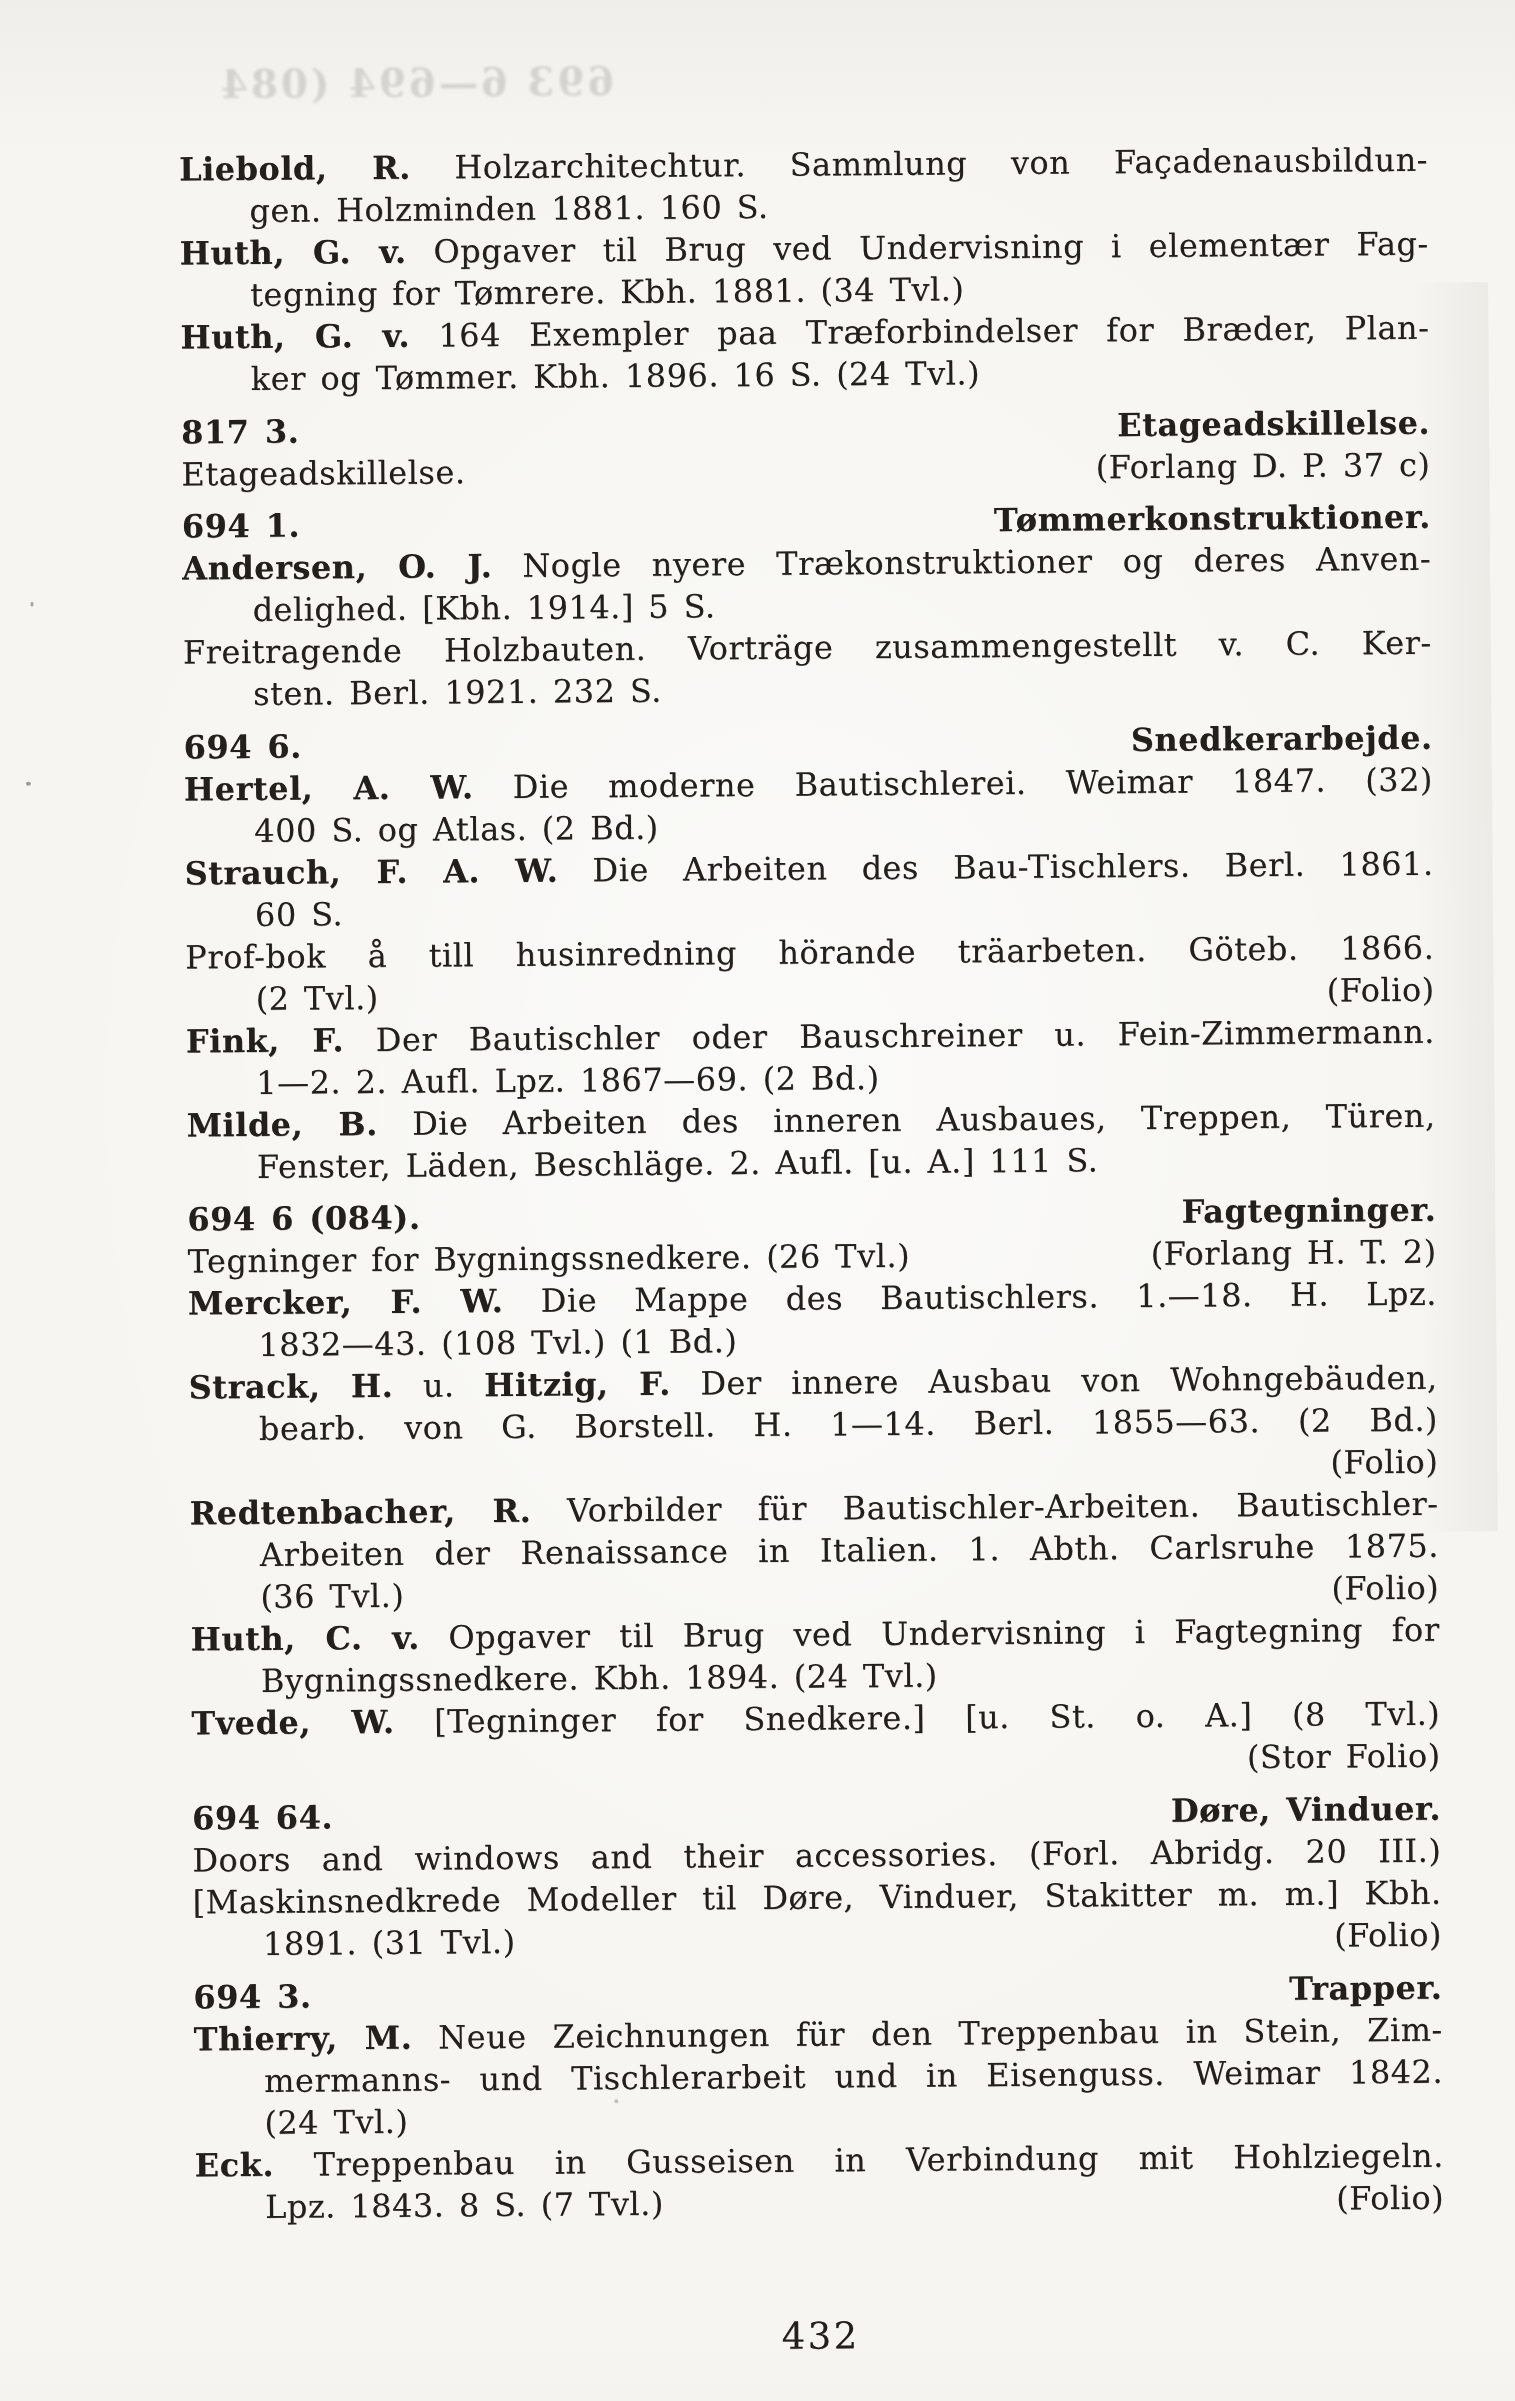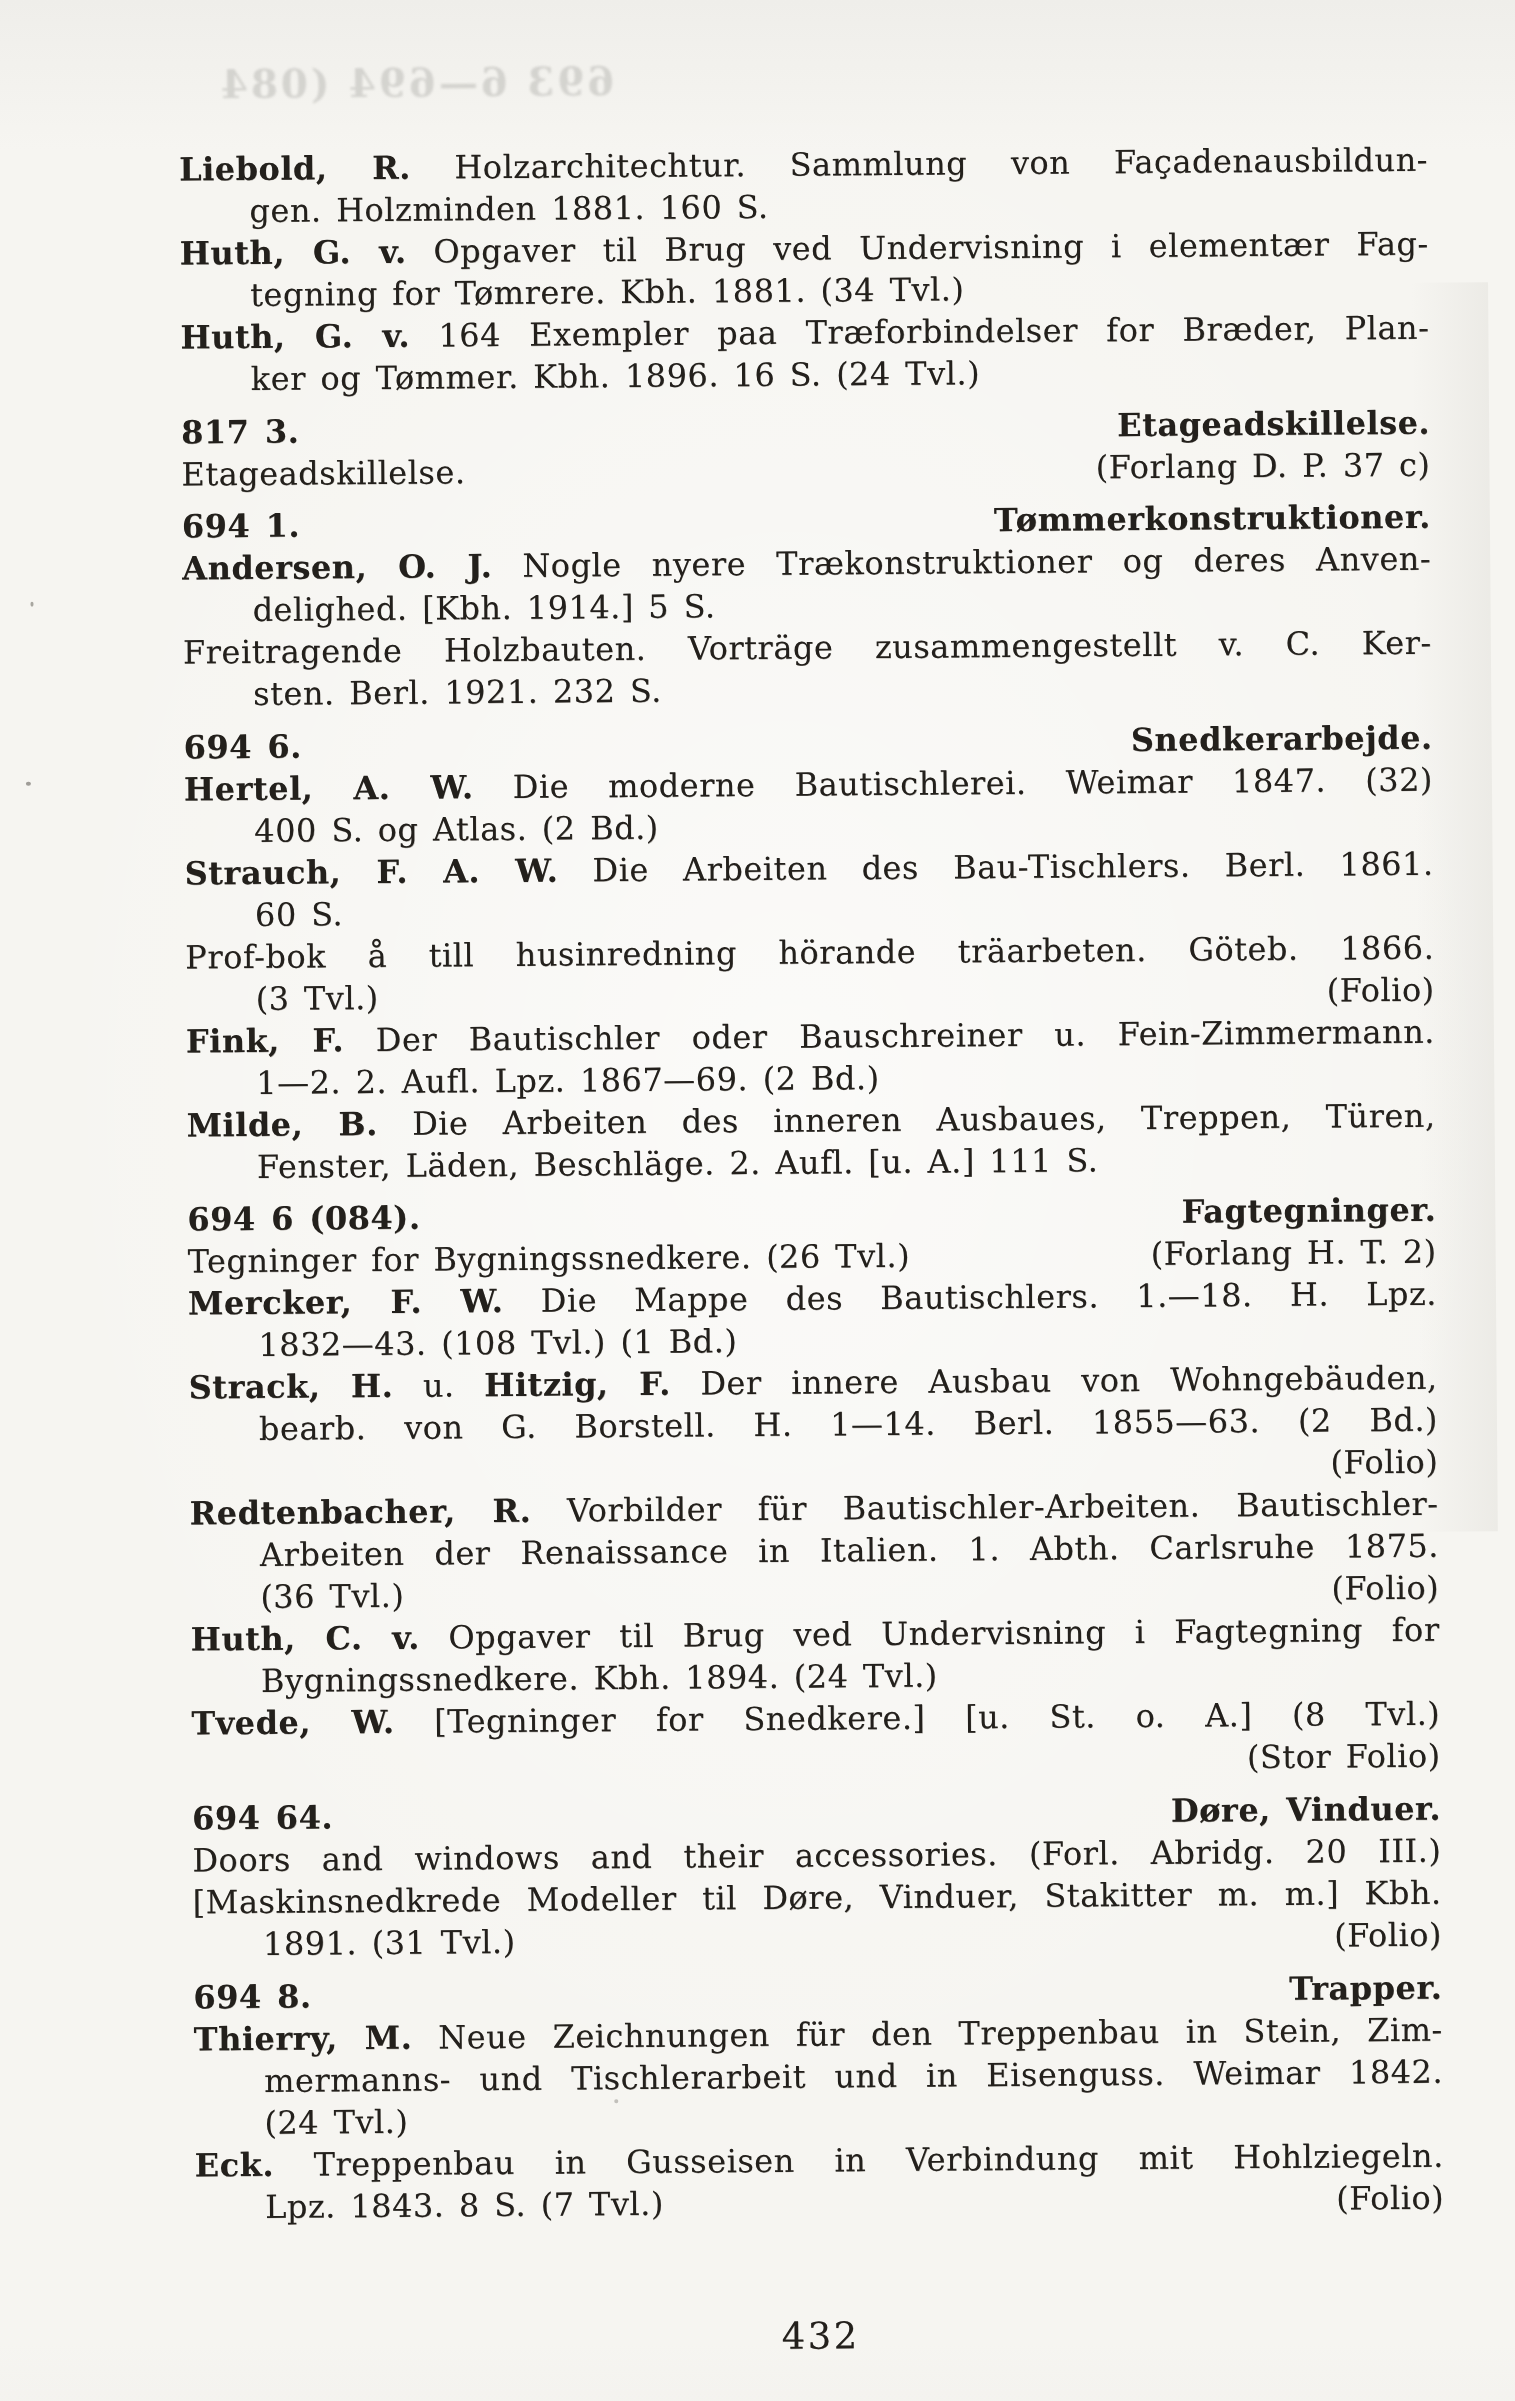--- a/index.html
+++ b/index.html
@@ -89,21 +89,21 @@
         <div class="line section">
           <span>694 6.</span>
           <span>Snedkerarbejde.</span>
         </div>
         <div class="line entry just"><span class="b">Hertel, A. W.</span><span class=""> Die moderne Bautischlerei. Weimar 1847. (32)</span></div>
         <div class="line entry ind"><span class="">400 S. og Atlas. (2 Bd.)</span></div>
         <div class="line entry just"><span class="b">Strauch, F. A. W.</span><span class=""> Die Arbeiten des Bau-Tischlers. Berl. 1861.</span></div>
         <div class="line entry ind"><span class="">60 S.</span></div>
         <div class="line entry just"><span class="">Prof-bok å till husinredning hörande träarbeten. Göteb. 1866.</span></div>
         <div class="line entry flexline ind">
-          <span class="lpart"><span class="">(3 Tvl.)</span></span>
+          <span class="lpart"><span class="">(2 Tvl.)</span></span>
           <span class="rpart">(Folio)</span>
         </div>
         <div class="line entry just"><span class="b">Fink, F.</span><span class=""> Der Bautischler oder Bauschreiner u. Fein-Zimmermann.</span></div>
         <div class="line entry ind"><span class="">1—2. 2. Aufl. Lpz. 1867—69. (2 Bd.)</span></div>
         <div class="line entry just"><span class="b">Milde, B.</span><span class=""> Die Arbeiten des inneren Ausbaues, Treppen, Türen,</span></div>
         <div class="line entry ind"><span class="">Fenster, Läden, Beschläge. 2. Aufl. [u. A.] 111 S.</span></div>
         <div class="line section">
           <span>694 6 (084).</span>
           <span>Fagtegninger.</span>
         </div>
@@ -134,21 +134,21 @@
           <span>694 64.</span>
           <span>Døre, Vinduer.</span>
         </div>
         <div class="line entry just"><span class="">Doors and windows and their accessories. (Forl. Abridg. 20 III.)</span></div>
         <div class="line entry just"><span class="">[Maskinsnedkrede Modeller til Døre, Vinduer, Stakitter m. m.] Kbh.</span></div>
         <div class="line entry flexline ind">
           <span class="lpart"><span class="">1891. (31 Tvl.)</span></span>
           <span class="rpart">(Folio)</span>
         </div>
         <div class="line section">
-          <span>694 8.</span>
+          <span>694 3.</span>
           <span>Trapper.</span>
         </div>
         <div class="line entry just"><span class="b">Thierry, M.</span><span class=""> Neue Zeichnungen für den Treppenbau in Stein, Zim-</span></div>
         <div class="line entry ind just"><span class="">mermanns- und Tischlerarbeit und in Eisenguss. Weimar 1842.</span></div>
         <div class="line entry ind"><span class="">(24 Tvl.)</span></div>
         <div class="line entry just"><span class="b">Eck.</span><span class=""> Treppenbau in Gusseisen in Verbindung mit Hohlziegeln.</span></div>
         <div class="line entry flexline ind">
           <span class="lpart"><span class="">Lpz. 1843. 8 S. (7 Tvl.)</span></span>
           <span class="rpart">(Folio)</span>
         </div>

